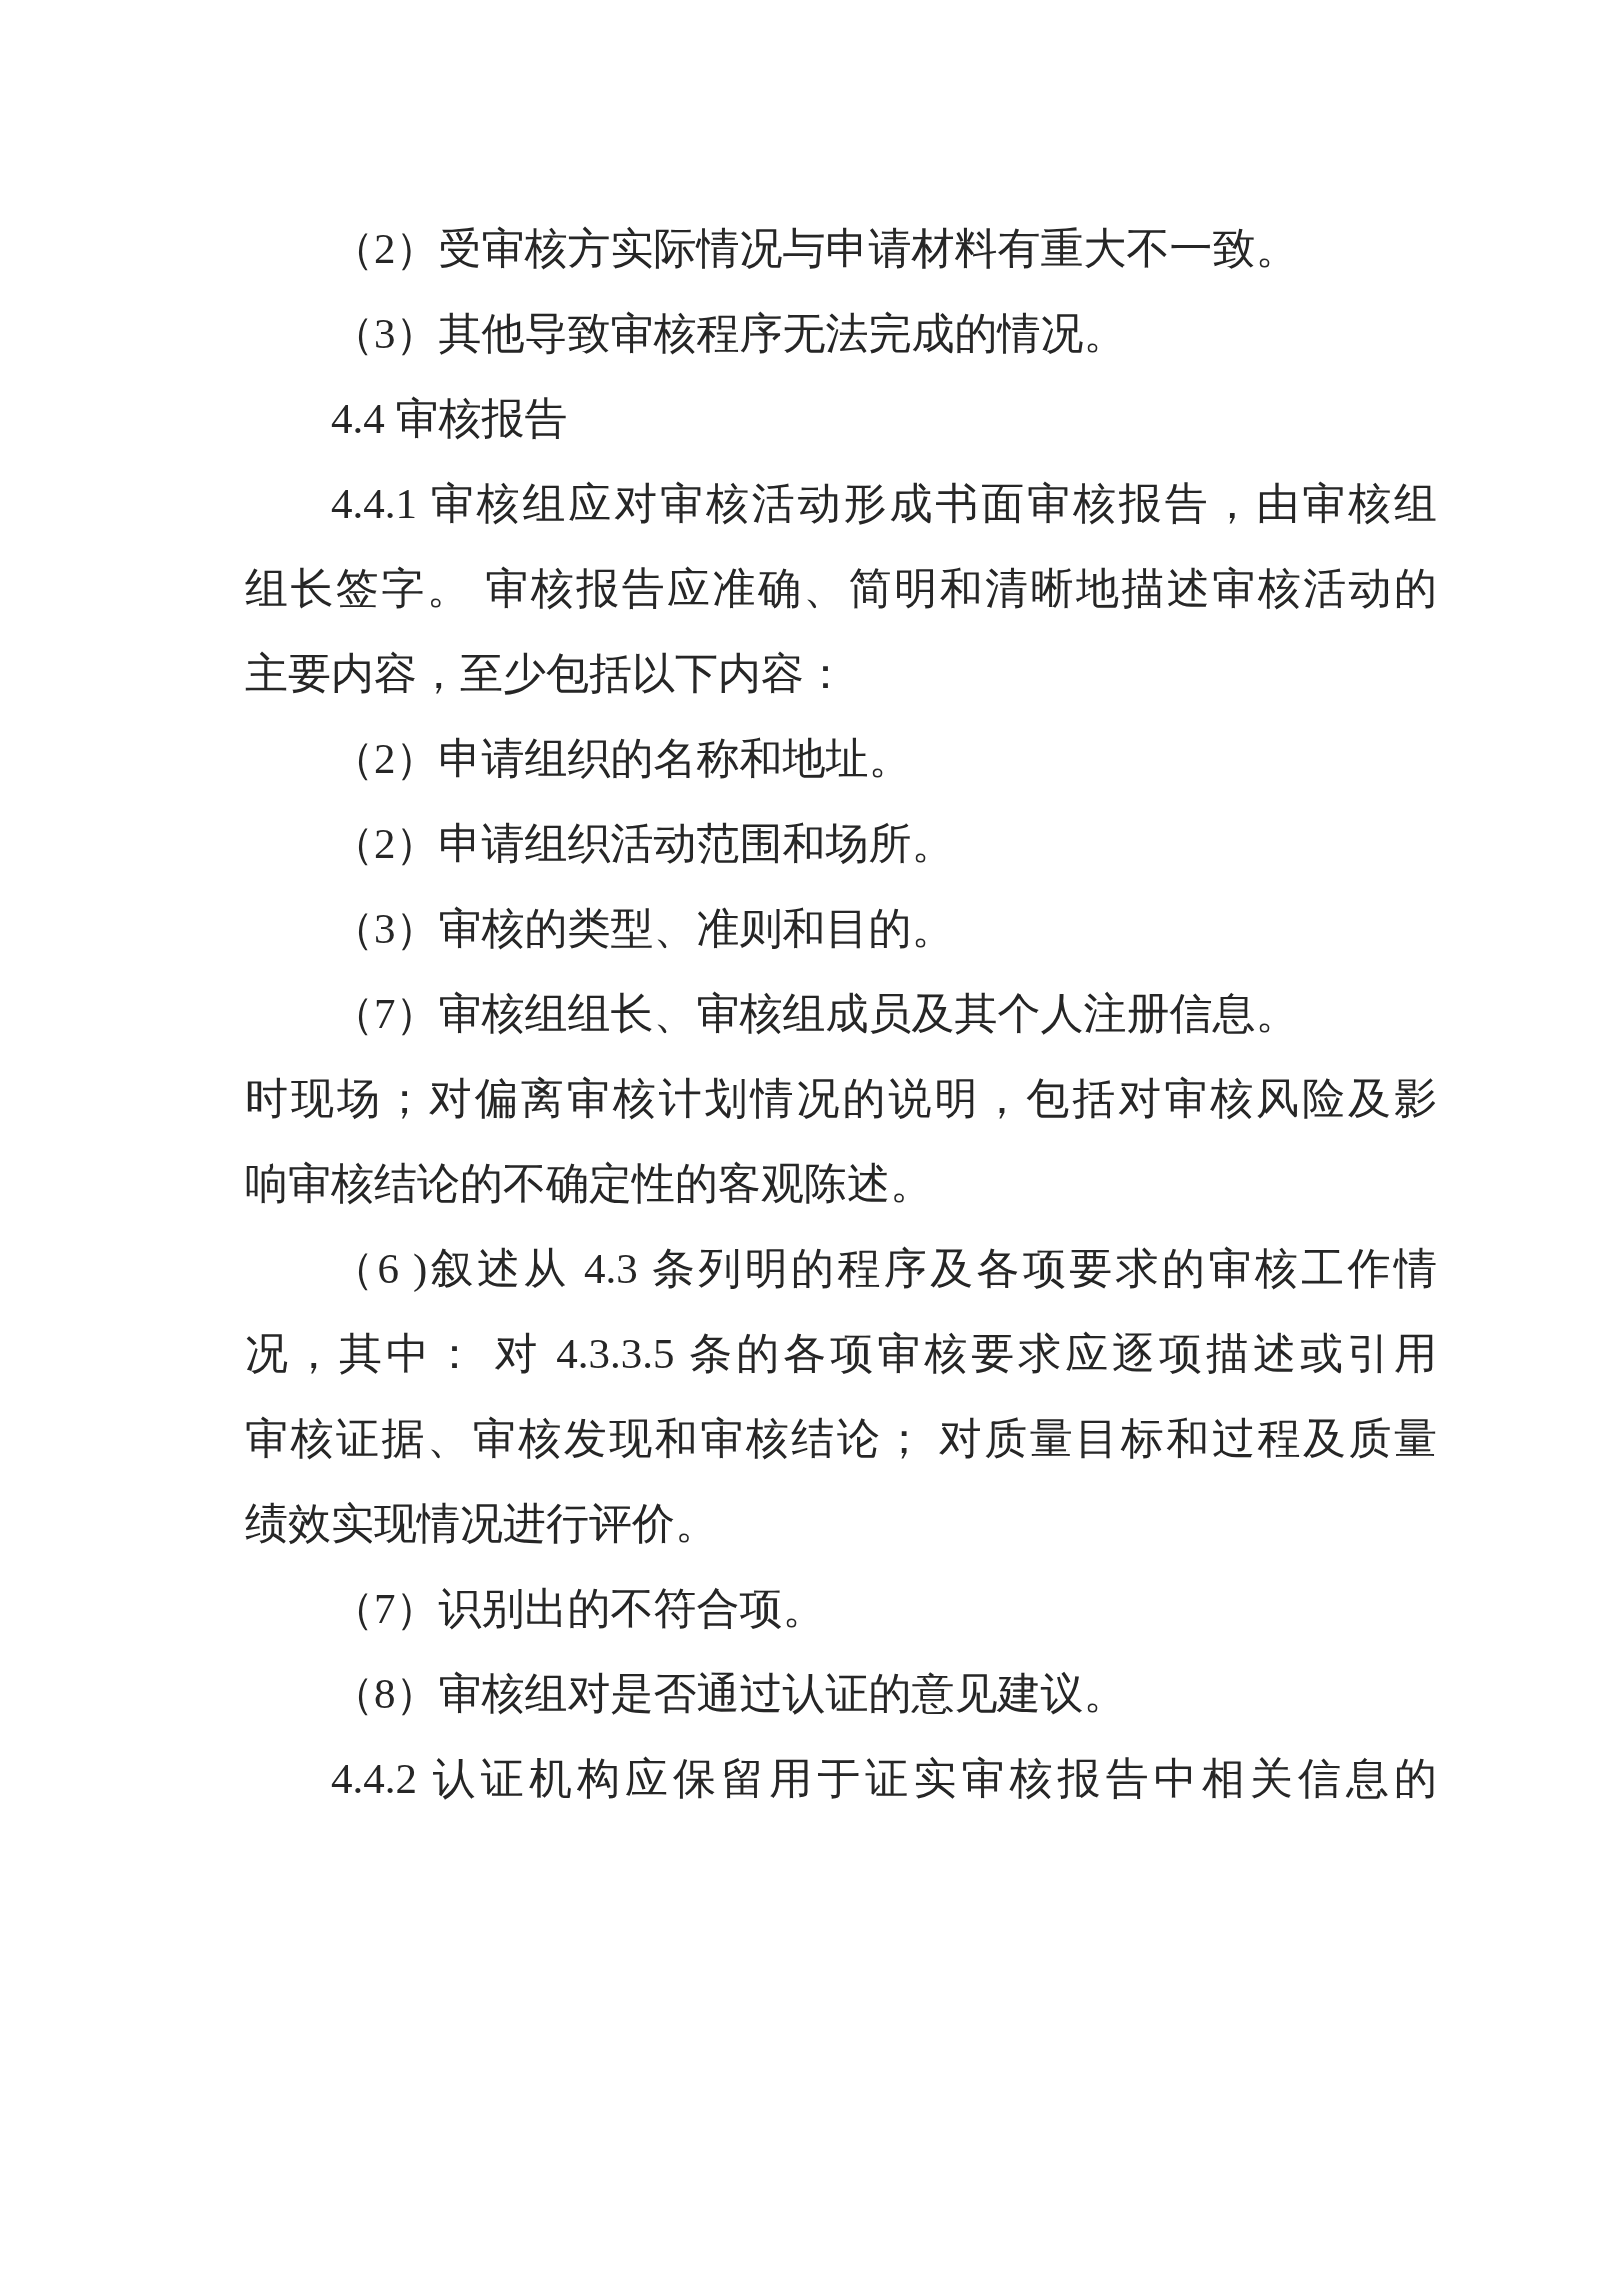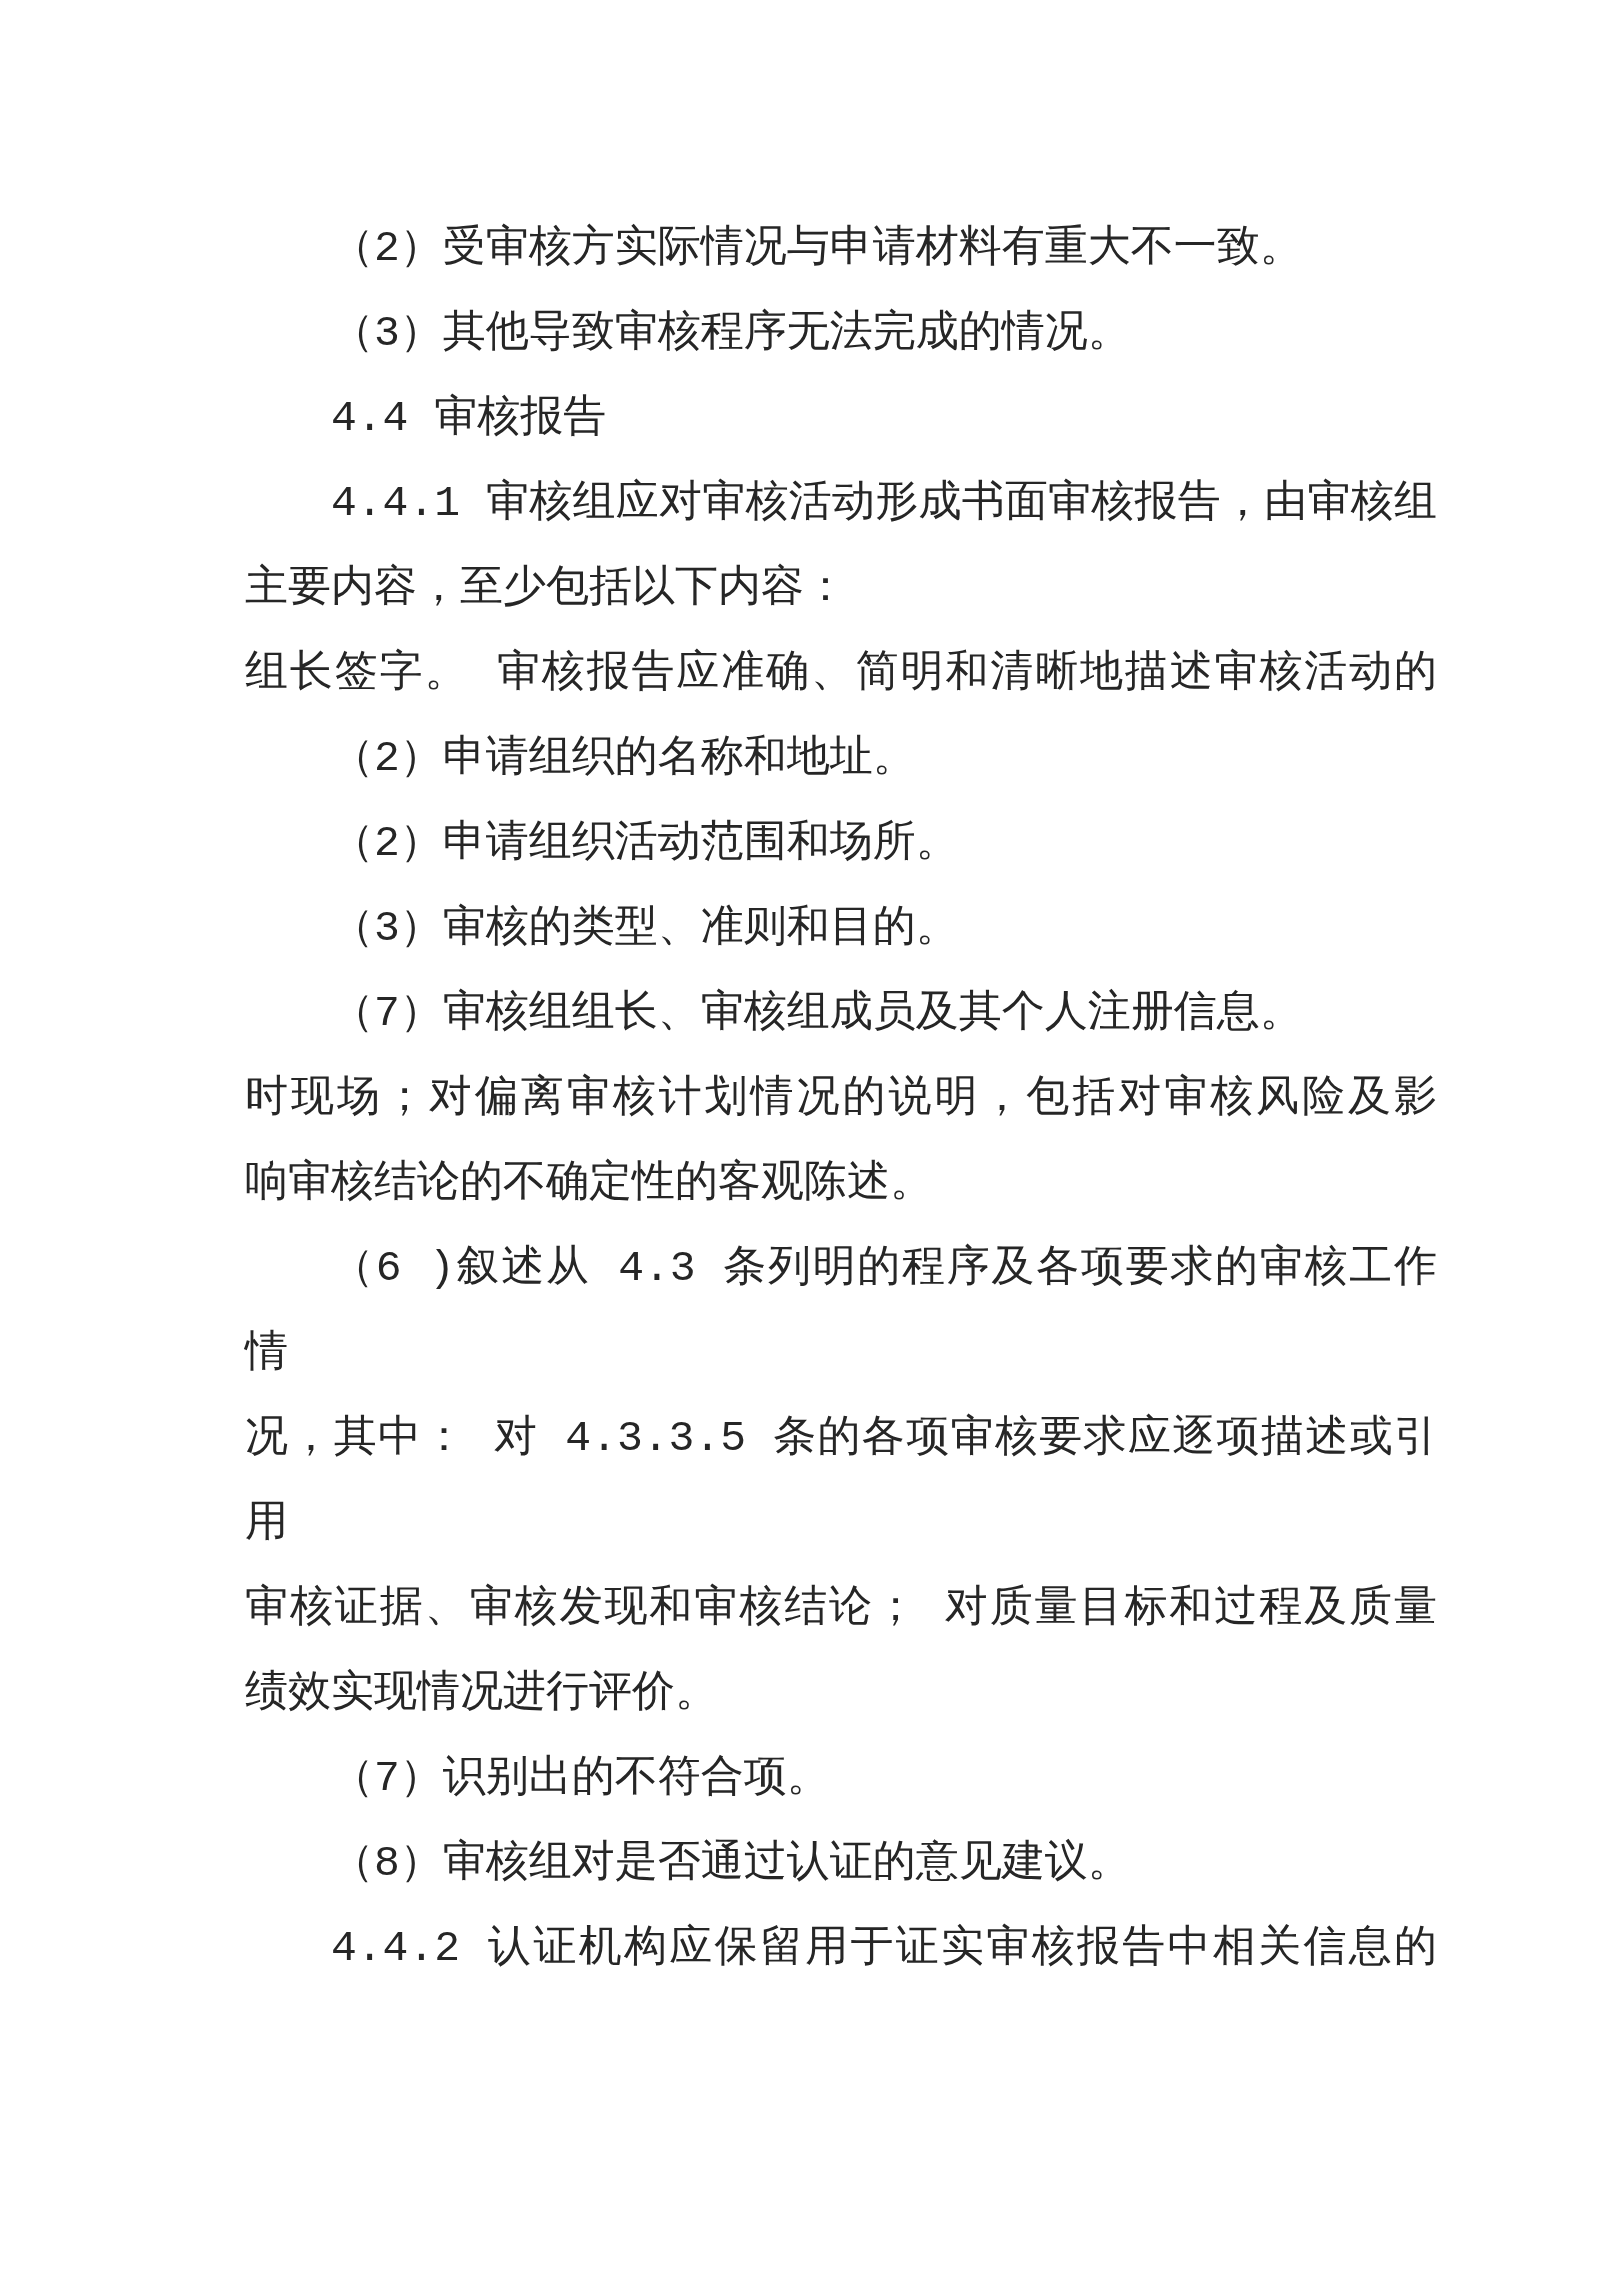--- a/index.html
+++ b/index.html
@@ -6,21 +6,21 @@
     margin: 0;
     padding: 0;
     background: #ffffff;
   }
   .page {
     position: relative;
     width: 1486px;
     height: 2293px;
     background: #ffffff;
     overflow: hidden;
-    font-family: Liberation Mono, monospace;
+    font-family: Liberation Serif, serif;
     padding-left: 24px;
   }
   .doc-body {
     position: absolute;
     left: 245px;
     top: 206px;
     width: 1192px;
     font-size: 43px;
     line-height: 85px;
     color: #262626;
@@ -42,22 +42,22 @@
 </style>
 </head>
 <body>
 
 <div class="page">
   <div class="doc-body" style="color: rgb(38, 38, 38);">
       <div class="line indent">（2）受审核方实际情况与申请材料有重大不一致。</div>
       <div class="line indent">（3）其他导致审核程序无法完成的情况。</div>
       <div class="line indent">4.4 审核报告</div>
       <div class="line indent justify">4.4.1 审核组应对审核活动形成书面审核报告，由审核组</div>
+      <div class="line justify">组长签字。 审核报告应准确、简明和清晰地描述审核活动的</div>
       <div class="line">主要内容，至少包括以下内容：</div>
-      <div class="line justify">组长签字。 审核报告应准确、简明和清晰地描述审核活动的</div>
       <div class="line indent">（2）申请组织的名称和地址。</div>
       <div class="line indent">（2）申请组织活动范围和场所。</div>
       <div class="line indent">（3）审核的类型、准则和目的。</div>
       <div class="line indent">（7）审核组组长、审核组成员及其个人注册信息。</div>
       <div class="line justify">时现场；对偏离审核计划情况的说明，包括对审核风险及影</div>
       <div class="line">响审核结论的不确定性的客观陈述。</div>
       <div class="line indent justify">（6 )叙述从 4.3 条列明的程序及各项要求的审核工作情</div>
       <div class="line justify">况，其中： 对 4.3.3.5 条的各项审核要求应逐项描述或引用</div>
       <div class="line justify">审核证据、审核发现和审核结论； 对质量目标和过程及质量</div>
       <div class="line">绩效实现情况进行评价。</div>

